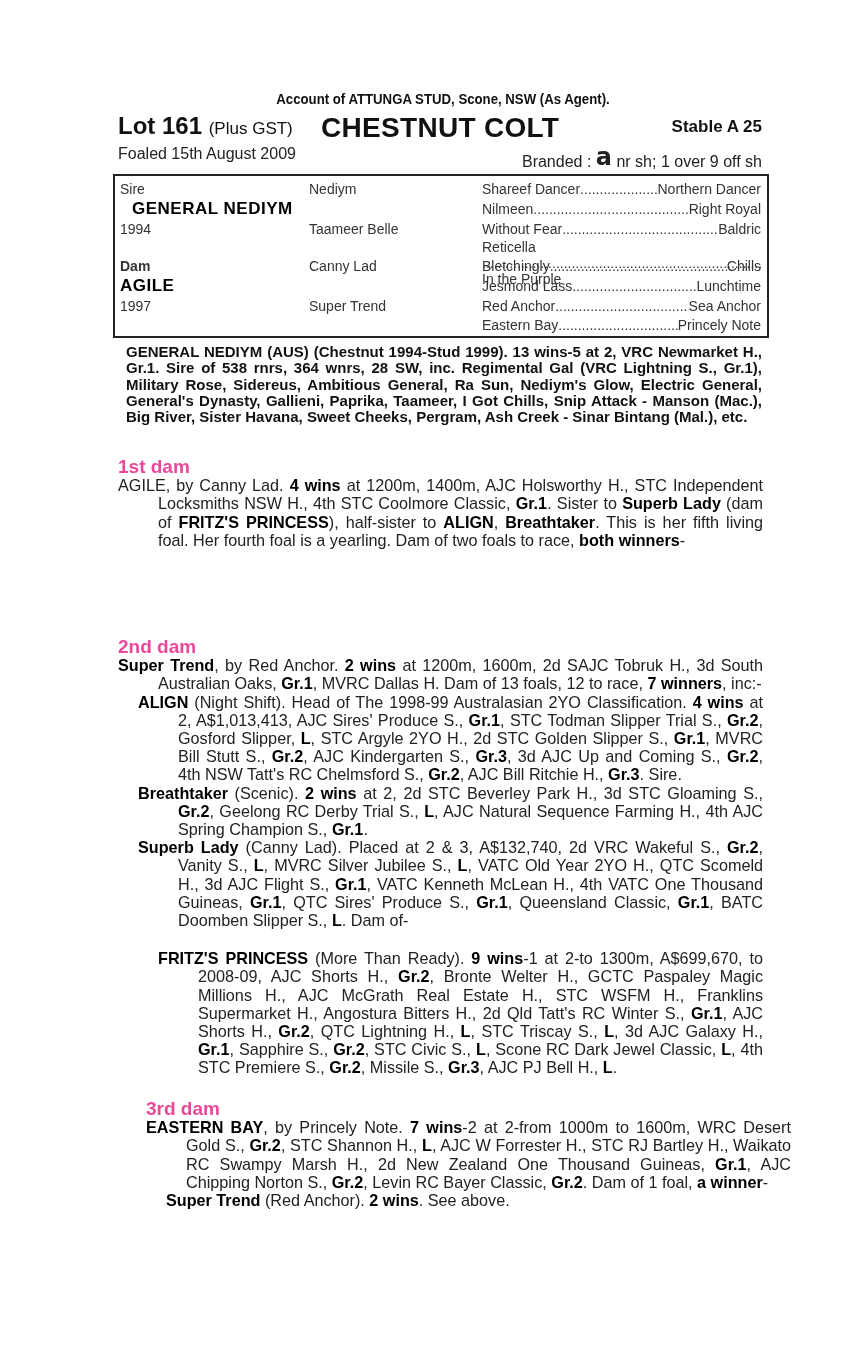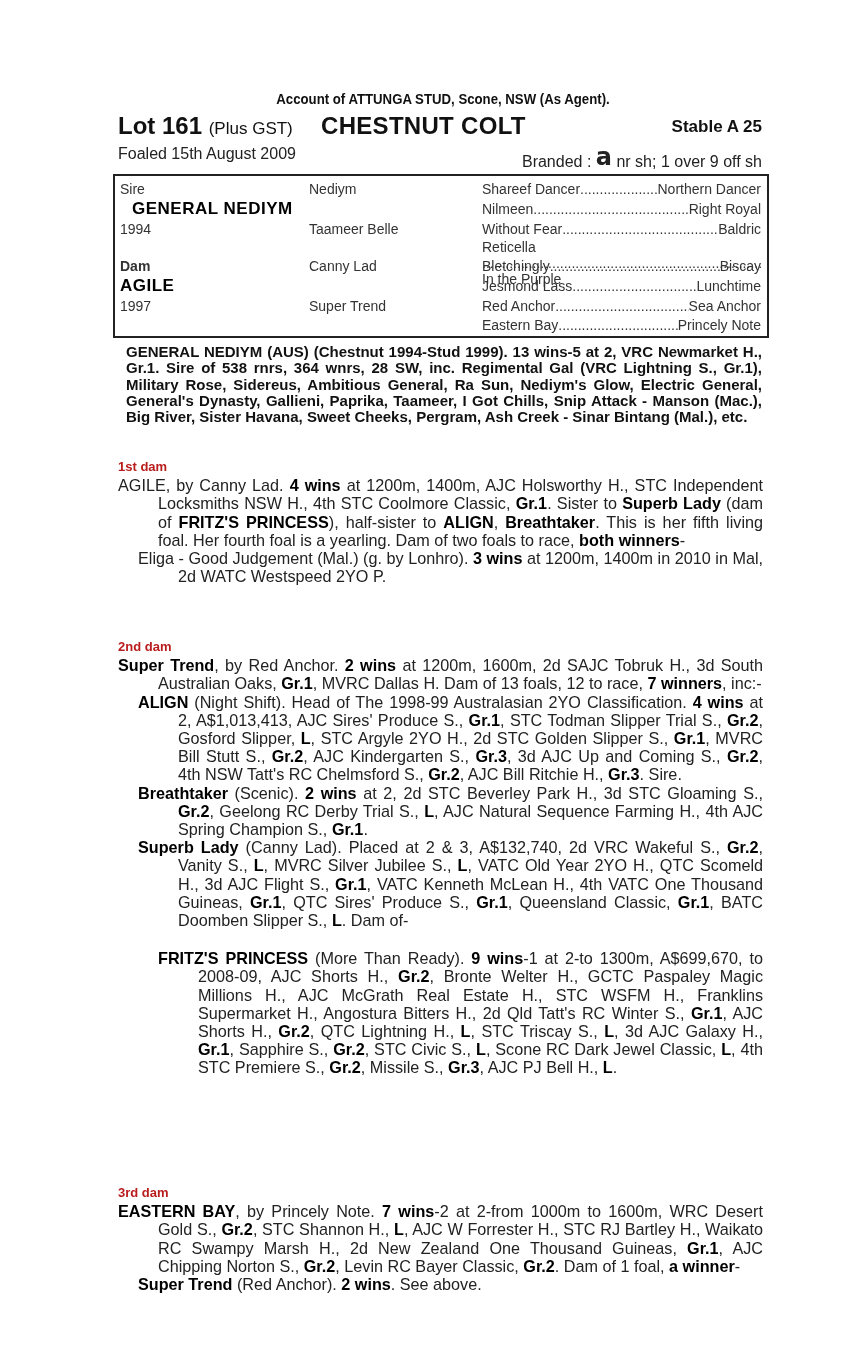--- a/index.html
+++ b/index.html
@@ -2,35 +2,35 @@
 <html><head>
 <meta charset="utf-8">
 <style>
   html, body { margin: 0; padding: 0; background: #ffffff; }
   body { width: 860px; height: 1356px; position: relative; overflow: hidden; color: #111; }
   .account { position: absolute; left: 0; width: 886px; top: 90px; text-align: center;
     font-family: "Liberation Sans", sans-serif; font-weight: bold; font-size: 15px; transform: scaleX(0.88); transform-origin: 443px 0; }
   .lot-row { position: absolute; left: 118px; top: 110px; width: 644px; height: 30px; font-family: "Liberation Sans", sans-serif; }
   .lot-label { position: absolute; left: 0; top: 2px; font-size: 24px; font-weight: bold; }
   .lot-gst { font-size: 17px; font-weight: normal; }
-  .lot-title { position: absolute; left: 203px; top: 2px; font-size: 24px; font-weight: bold; letter-spacing: 0.3px; }
+  .lot-title { position: absolute; left: 203px; top: 2px; font-size: 28px; font-weight: bold; letter-spacing: 0.3px; }
   .lot-stable { position: absolute; right: 0; top: 7px; font-size: 17px; font-weight: bold; }
   .foal-row { position: absolute; left: 118px; top: 145px; width: 644px; font-family: "Liberation Sans", sans-serif; font-size: 16px; color: #222; }
   .foal-left { position: absolute; left: 0; top: 0; }
   .foal-right { position: absolute; right: 0; top: 0; white-space: nowrap; }
   .brand-glyph { font-weight: bold; font-size: 24px; position: relative; top: -2px; font-family: "DejaVu Sans", sans-serif; }
   .ped-box { position: absolute; left: 113px; top: 174px; width: 652px; height: 160px; border: 2px solid #222; font-family: "Liberation Sans", sans-serif; font-size: 14px; color: #333; }
   .ped-cell { position: absolute; white-space: nowrap; }
   .ped-bold { font-weight: bold; font-size: 17px; color: #000; letter-spacing: 0.5px; }
   .ped-g3 { position: absolute; left: 367px; width: 279px; display: flex; white-space: nowrap; overflow: hidden; }
   .ped-g3 .dots { flex: 1; overflow: hidden; }
   .ped-g3 .dots::before { content: "................................................................................"; letter-spacing: 0px; }
   .sire-para { position: absolute; left: 126px; top: 344px; width: 636px; font-family: "Liberation Sans", sans-serif; font-weight: bold; font-size: 15px; line-height: 16.3px; text-align: justify; }
   .sec { position: absolute; left: 118px; width: 645px; font-family: "Liberation Sans", sans-serif; font-size: 16.2px; line-height: 18.2px; color: #222; }
-  .sec h3 { margin: 0; font-size: 13px; font-weight: bold; color: #b91c1c; }
+  .sec h3 { margin: 0; font-size: 19px; font-weight: bold; color: #ec4899; }
   .p { text-align: justify; padding-left: 40px; text-indent: -40px; margin: 0; }
   .p.l1 { margin-left: 20px; }
   .p.l2 { margin-left: 40px; margin-top: 20px; }
   .b { font-weight: bold; color: #000; }
 </style>
 </head>
 <body>
 
 <div class="account">Account of ATTUNGA STUD, Scone, NSW (As Agent).</div>
 
@@ -79,21 +79,21 @@
       <span>Baldric</span>
     </div>
   <div class="ped-g3" style="top:63px;flex-direction:column;">
       <span>Reticella</span>
       <span class="dots"></span>
       <span>In the Purple</span>
     </div>
   <div class="ped-g3" style="top:82px;">
       <span>Bletchingly</span>
       <span class="dots"></span>
-      <span>Biscay</span>
+      <span>Chills</span>
     </div>
   <div class="ped-g3" style="top:102px;">
       <span>Jesmond Lass</span>
       <span class="dots"></span>
       <span>Lunchtime</span>
     </div>
   <div class="ped-g3" style="top:122px;">
       <span>Red Anchor</span>
       <span class="dots"></span>
       <span>Sea Anchor</span>
@@ -104,34 +104,33 @@
       <span>Princely Note</span>
     </div>
 </div>
 
 <div class="sire-para">GENERAL NEDIYM (AUS) (Chestnut 1994-Stud 1999). 13 wins-5 at 2, VRC Newmarket H., Gr.1. Sire of 538 rnrs, 364 wnrs, 28 SW, inc. Regimental Gal (VRC Lightning S., Gr.1), Military Rose, Sidereus, Ambitious General, Ra Sun, Nediym's Glow, Electric General, General's Dynasty, Gallieni, Paprika, Taameer, I Got Chills, Snip Attack - Manson (Mac.), Big River, Sister Havana, Sweet Cheeks, Pergram, Ash Creek - Sinar Bintang (Mal.), etc.</div>
 
 <div class="sec" style="top:458px;">
   <h3>1st dam</h3>
   <div class="entries">
       <p class="p"><span>AGILE, by Canny Lad. </span><span class="b">4 wins</span><span> at 1200m, 1400m, AJC Holsworthy H., STC Independent Locksmiths NSW H., 4th STC Coolmore Classic, </span><span class="b">Gr.1</span><span>. Sister to </span><span class="b">Superb Lady</span><span> (dam of </span><span class="b">FRITZ'S PRINCESS</span><span>), half-sister to </span><span class="b">ALIGN</span><span>, </span><span class="b">Breathtaker</span><span>. This is her fifth living foal. Her fourth foal is a yearling. Dam of two foals to race, </span><span class="b">both winners</span><span>-</span></p>
-      <p class="p l1"><span>Eliga - Good Judgement (Mal.) (g. by Lonhro). </span><span class="b">3 wins</span><span> at 1200m, 1400m in 2010 in Mal, 2d WATC Westspeed 2YO P.</span></p>
     </div>
 </div>
 
 <div class="sec" style="top:638px;">
   <h3>2nd dam</h3>
   <div class="entries">
       <p class="p"><span class="b">Super Trend</span><span>, by Red Anchor. </span><span class="b">2 wins</span><span> at 1200m, 1600m, 2d SAJC Tobruk H., 3d South Australian Oaks, </span><span class="b">Gr.1</span><span>, MVRC Dallas H. Dam of 13 foals, 12 to race, </span><span class="b">7 winners</span><span>, inc:-</span></p>
       <p class="p l1"><span class="b">ALIGN</span><span> (Night Shift). Head of The 1998-99 Australasian 2YO Classification. </span><span class="b">4 wins</span><span> at 2, A$1,013,413, AJC Sires' Produce S., </span><span class="b">Gr.1</span><span>, STC Todman Slipper Trial S., </span><span class="b">Gr.2</span><span>, Gosford Slipper, </span><span class="b">L</span><span>, STC Argyle 2YO H., 2d STC Golden Slipper S., </span><span class="b">Gr.1</span><span>, MVRC Bill Stutt S., </span><span class="b">Gr.2</span><span>, AJC Kindergarten S., </span><span class="b">Gr.3</span><span>, 3d AJC Up and Coming S., </span><span class="b">Gr.2</span><span>, 4th NSW Tatt's RC Chelmsford S., </span><span class="b">Gr.2</span><span>, AJC Bill Ritchie H., </span><span class="b">Gr.3</span><span>. Sire.</span></p>
       <p class="p l1"><span class="b">Breathtaker</span><span> (Scenic). </span><span class="b">2 wins</span><span> at 2, 2d STC Beverley Park H., 3d STC Gloaming S., </span><span class="b">Gr.2</span><span>, Geelong RC Derby Trial S., </span><span class="b">L</span><span>, AJC Natural Sequence Farming H., 4th AJC Spring Champion S., </span><span class="b">Gr.1</span><span>.</span></p>
       <p class="p l1"><span class="b">Superb Lady</span><span> (Canny Lad). Placed at 2 &amp; 3, A$132,740, 2d VRC Wakeful S., </span><span class="b">Gr.2</span><span>, Vanity S., </span><span class="b">L</span><span>, MVRC Silver Jubilee S., </span><span class="b">L</span><span>, VATC Old Year 2YO H., QTC Scomeld H., 3d AJC Flight S., </span><span class="b">Gr.1</span><span>, VATC Kenneth McLean H., 4th VATC One Thousand Guineas, </span><span class="b">Gr.1</span><span>, QTC Sires' Produce S., </span><span class="b">Gr.1</span><span>, Queensland Classic, </span><span class="b">Gr.1</span><span>, BATC Doomben Slipper S., </span><span class="b">L</span><span>. Dam of-</span></p>
       <p class="p l2"><span class="b">FRITZ'S PRINCESS</span><span> (More Than Ready). </span><span class="b">9 wins</span><span>-1 at 2-to 1300m, A$699,670, to 2008-09, AJC Shorts H., </span><span class="b">Gr.2</span><span>, Bronte Welter H., GCTC Paspaley Magic Millions H., AJC McGrath Real Estate H., STC WSFM H., Franklins Supermarket H., Angostura Bitters H., 2d Qld Tatt's RC Winter S., </span><span class="b">Gr.1</span><span>, AJC Shorts H., </span><span class="b">Gr.2</span><span>, QTC Lightning H., </span><span class="b">L</span><span>, STC Triscay S., </span><span class="b">L</span><span>, 3d AJC Galaxy H., </span><span class="b">Gr.1</span><span>, Sapphire S., </span><span class="b">Gr.2</span><span>, STC Civic S., </span><span class="b">L</span><span>, Scone RC Dark Jewel Classic, </span><span class="b">L</span><span>, 4th STC Premiere S., </span><span class="b">Gr.2</span><span>, Missile S., </span><span class="b">Gr.3</span><span>, AJC PJ Bell H., </span><span class="b">L</span><span>.</span></p>
     </div>
 </div>
 
-<div class="sec" style="top:1184px;">
+<div class="sec" style="top:1100px;margin-left:28px;">
   <h3>3rd dam</h3>
   <div class="entries">
       <p class="p"><span class="b">EASTERN BAY</span><span>, by Princely Note. </span><span class="b">7 wins</span><span>-2 at 2-from 1000m to 1600m, WRC Desert Gold S., </span><span class="b">Gr.2</span><span>, STC Shannon H., </span><span class="b">L</span><span>, AJC W Forrester H., STC RJ Bartley H., Waikato RC Swampy Marsh H., 2d New Zealand One Thousand Guineas, </span><span class="b">Gr.1</span><span>, AJC Chipping Norton S., </span><span class="b">Gr.2</span><span>, Levin RC Bayer Classic, </span><span class="b">Gr.2</span><span>. Dam of 1 foal, </span><span class="b">a winner</span><span>-</span></p>
       <p class="p l1"><span class="b">Super Trend</span><span> (Red Anchor). </span><span class="b">2 wins</span><span>. See above.</span></p>
     </div>
 </div>
 
 </body></html>

